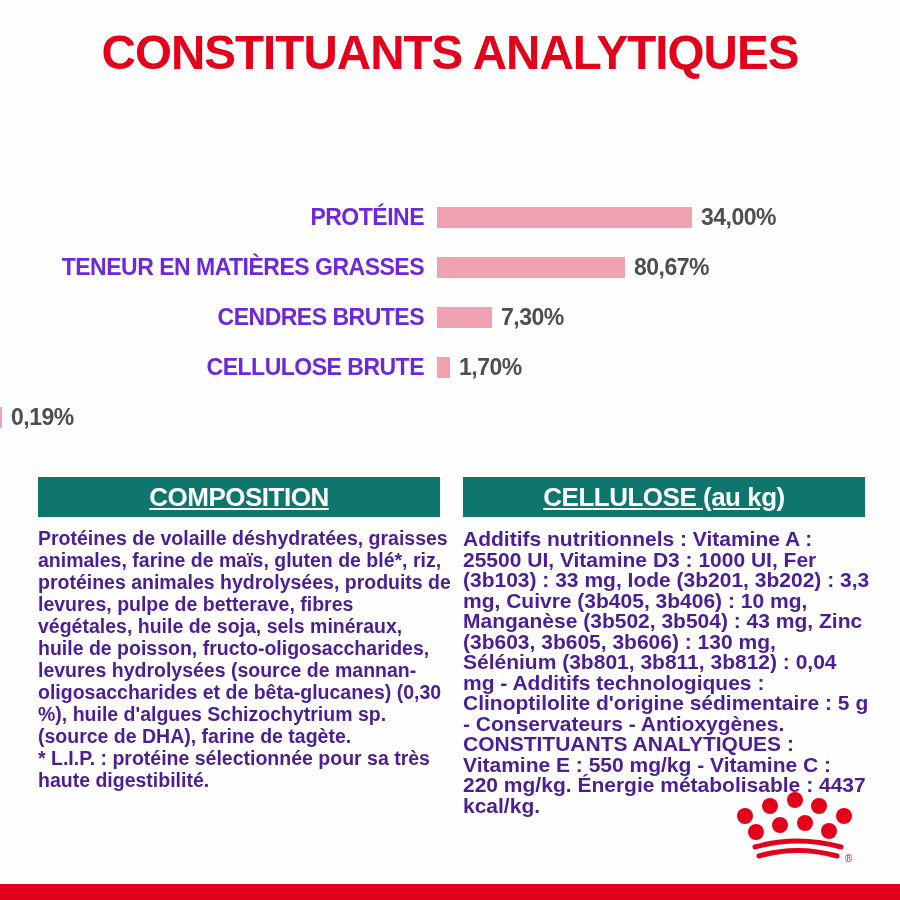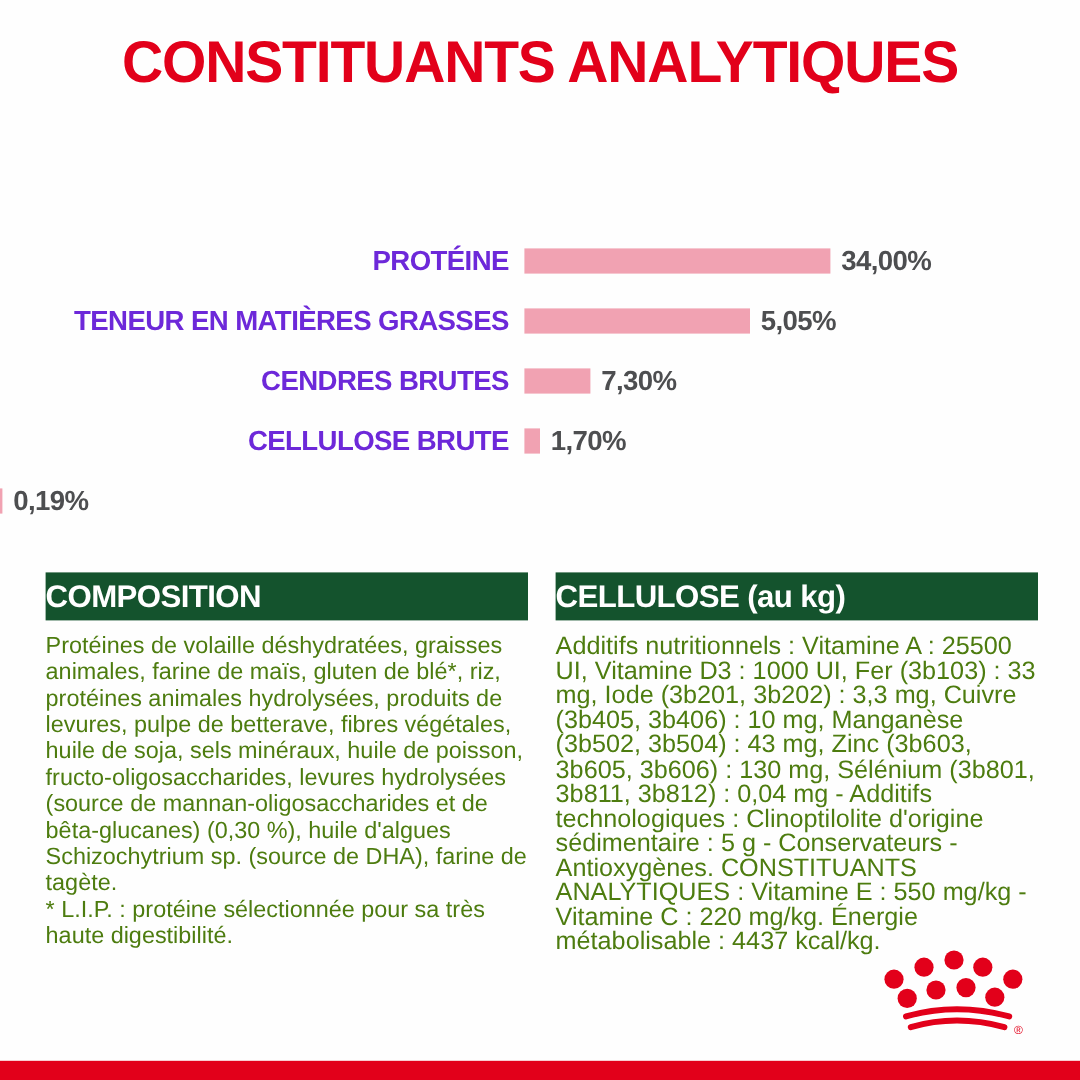--- a/index.html
+++ b/index.html
@@ -53,33 +53,35 @@
     font-weight: bold;
     letter-spacing: -0.5px;
     color: #4D4E50;
     white-space: nowrap;
   }
   .section-header {
     position: absolute;
     top: 477px;
     height: 40px;
     width: 402px;
-    background: #14532d;
+    background: #0f766e;
     color: #ffffff;
     font-size: 26px;
     font-weight: bold;
-    text-align: left;
+    text-align: center;
     line-height: 40px;
     letter-spacing: -0.5px;
+    text-decoration: underline;
   }
   .section-header.left  { left: 38px; }
   .section-header.right { left: 463px; }
   .body-text {
     position: absolute;
-    color: #4d7c0f;
+    color: #4c1d95;
+    font-weight: bold;
   }
   .composition-body {
     left: 38px; top: 527px; width: 414px;
     font-size: 19.5px; line-height: 22px;
   }
   .composition-footnote {
     margin-top: 0;
   }
   .additifs-body {
     left: 463px; top: 529px; width: 408px;
@@ -104,21 +106,21 @@
 
 <div class="chart">
     <div class="chart-row">
       <div class="chart-label">PROTÉINE</div>
       <div class="chart-bar" style="width: 255px; background: rgb(241, 162, 178);"></div>
       <div class="chart-value">34,00%</div>
     </div>
     <div class="chart-row">
       <div class="chart-label">TENEUR EN MATIÈRES GRASSES</div>
       <div class="chart-bar" style="width: 188px; background: rgb(241, 162, 178);"></div>
-      <div class="chart-value">5,05%</div>
+      <div class="chart-value">80,67%</div>
     </div>
     <div class="chart-row">
       <div class="chart-label">CENDRES BRUTES</div>
       <div class="chart-bar" style="width: 55px; background: rgb(241, 162, 178);"></div>
       <div class="chart-value">7,30%</div>
     </div>
     <div class="chart-row">
       <div class="chart-label">CELLULOSE BRUTE</div>
       <div class="chart-bar" style="width: 13px; background: rgb(241, 162, 178);"></div>
       <div class="chart-value">1,70%</div>

